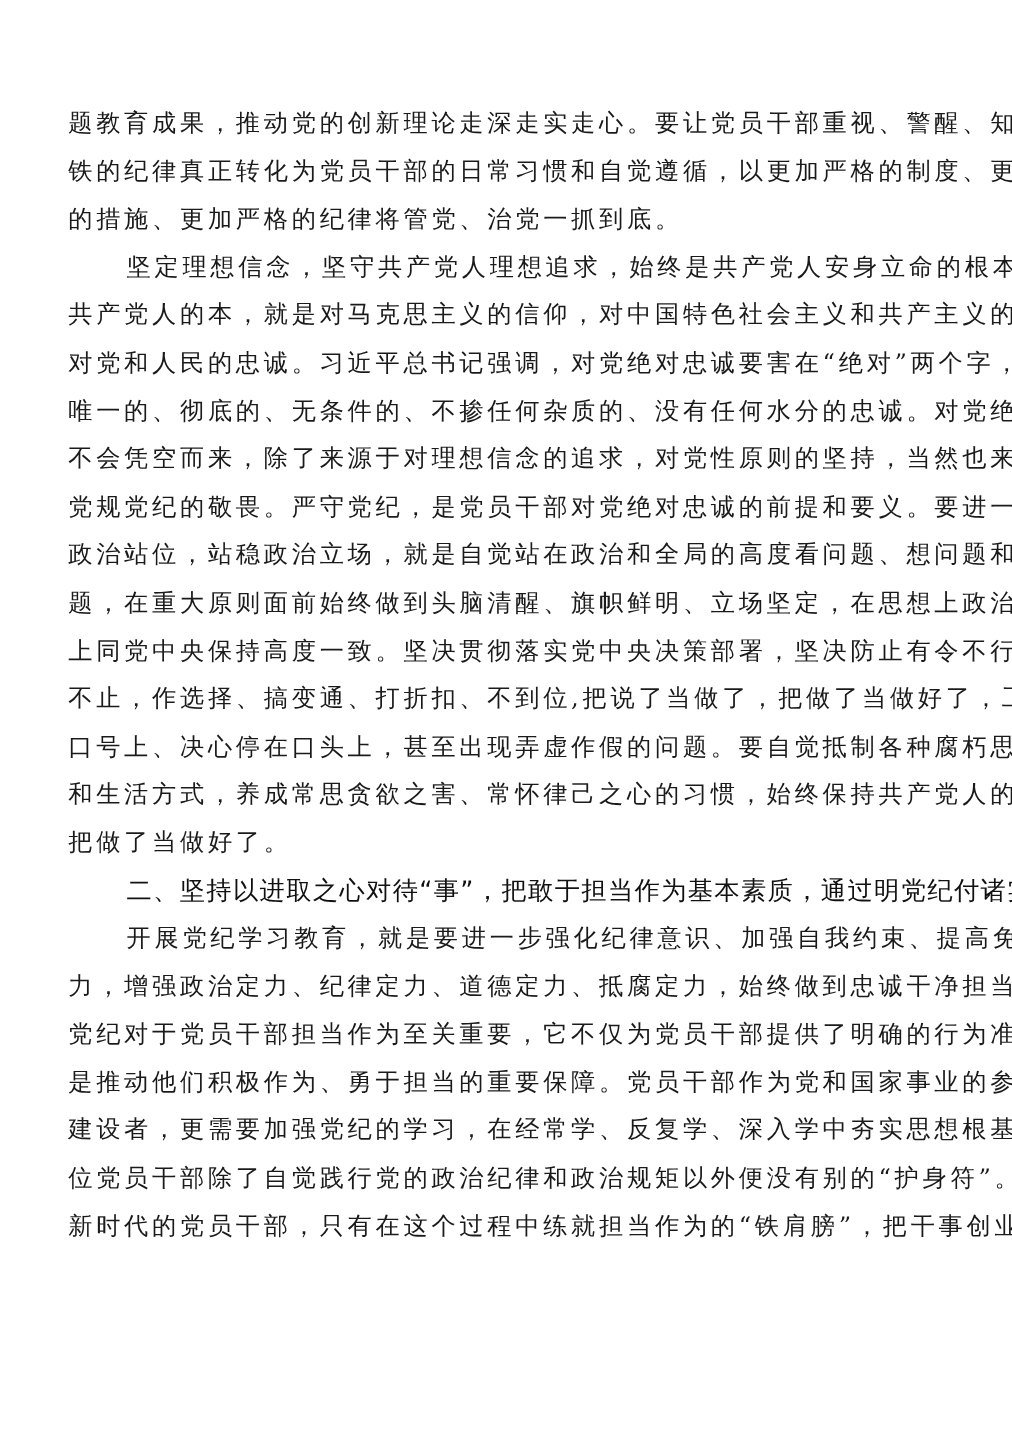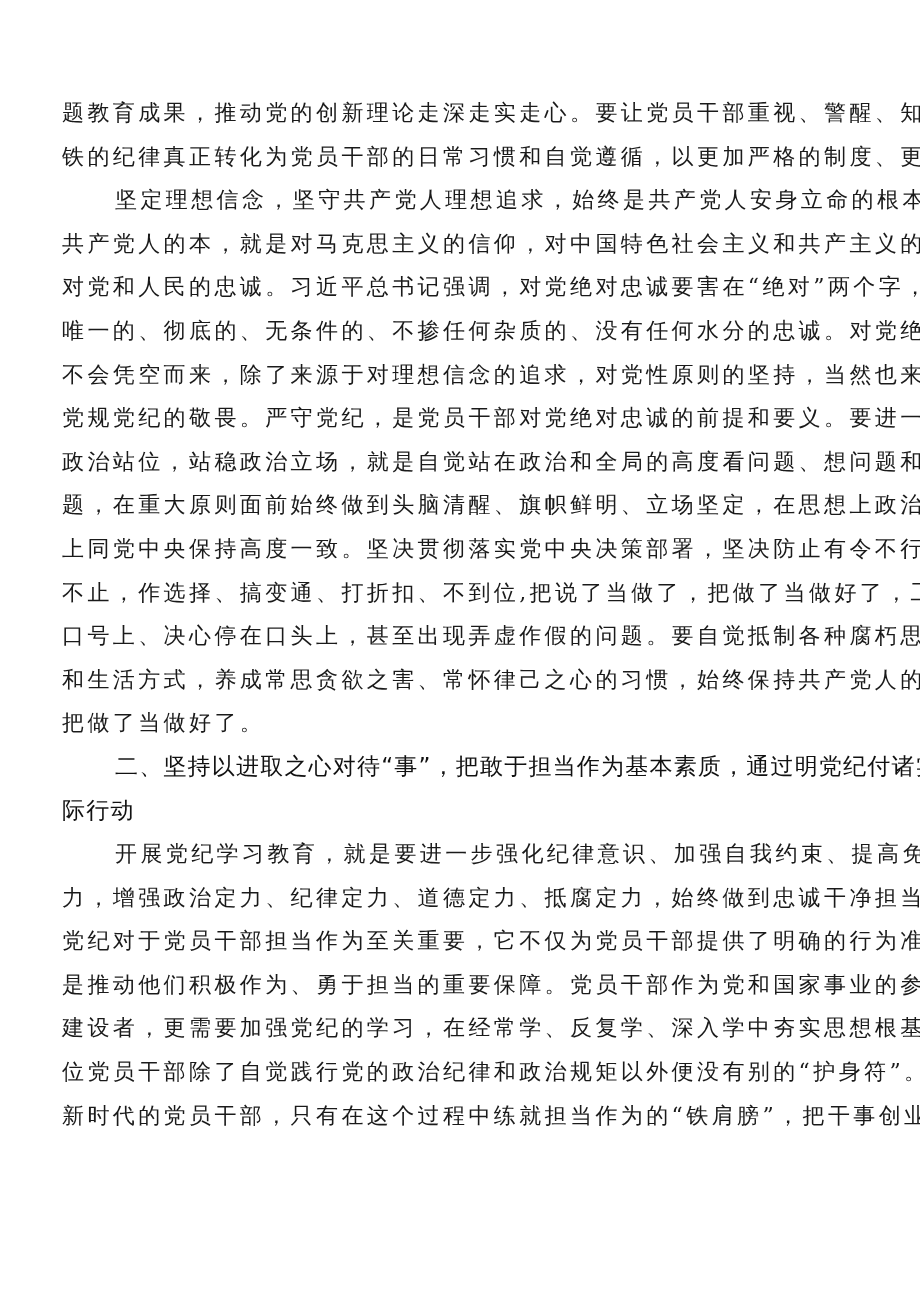--- a/index.html
+++ b/index.html
@@ -50,41 +50,41 @@
   }
 </style>
 </head>
 <body>
 
 <div class="page">
 
   <div class="para">
     <span class="line">题教育成果，推动党的创新理论走深走实走心。要让党员干部重视、警醒、知止，使</span>
     <span class="line">铁的纪律真正转化为党员干部的日常习惯和自觉遵循，以更加严格的制度、更加严格</span>
+    <span class="line last">的措施、更加严格的纪律将管党、治党一抓到底。</span>
   </div>
 
   <div class="para">
     <span class="line indent">坚定理想信念，坚守共产党人理想追求，始终是共产党人安身立命的根本。我们</span>
     <span class="line">共产党人的本，就是对马克思主义的信仰，对中国特色社会主义和共产主义的信念，</span>
     <span class="line">对党和人民的忠诚。习近平总书记强调，对党绝对忠诚要害在“绝对”两个字，就是</span>
     <span class="line">唯一的、彻底的、无条件的、不掺任何杂质的、没有任何水分的忠诚。对党绝对忠诚</span>
     <span class="line">不会凭空而来，除了来源于对理想信念的追求，对党性原则的坚持，当然也来源于对</span>
     <span class="line">党规党纪的敬畏。严守党纪，是党员干部对党绝对忠诚的前提和要义。要进一步提高</span>
     <span class="line">政治站位，站稳政治立场，就是自觉站在政治和全局的高度看问题、想问题和处理问</span>
     <span class="line">题，在重大原则面前始终做到头脑清醒、旗帜鲜明、立场坚定，在思想上政治上行动</span>
     <span class="line">上同党中央保持高度一致。坚决贯彻落实党中央决策部署，坚决防止有令不行、有禁</span>
     <span class="line">不止，作选择、搞变通、打折扣、不到位,把说了当做了，把做了当做好了，工作落在</span>
     <span class="line">口号上、决心停在口头上，甚至出现弄虚作假的问题。要自觉抵制各种腐朽思想文化</span>
     <span class="line">和生活方式，养成常思贪欲之害、常怀律己之心的习惯，始终保持共产党人的高尚品</span>
     <span class="line last">把做了当做好了。</span>
   </div>
 
   <div class="heading">
     <span class="line indent">二、坚持以进取之心对待“事”，把敢于担当作为基本素质，通过明党纪付诸实</span>
-    <span class="line last">际行动</span>
   </div>
 
   <div class="para">
     <span class="line indent">开展党纪学习教育，就是要进一步强化纪律意识、加强自我约束、提高免疫能</span>
     <span class="line">力，增强政治定力、纪律定力、道德定力、抵腐定力，始终做到忠诚干净担当。党规</span>
     <span class="line">党纪对于党员干部担当作为至关重要，它不仅为党员干部提供了明确的行为准则，更</span>
     <span class="line">是推动他们积极作为、勇于担当的重要保障。党员干部作为党和国家事业的参与者、</span>
     <span class="line">建设者，更需要加强党纪的学习，在经常学、反复学、深入学中夯实思想根基。每一</span>
     <span class="line">位党员干部除了自觉践行党的政治纪律和政治规矩以外便没有别的“护身符”。作为</span>
     <span class="line">新时代的党员干部，只有在这个过程中练就担当作为的“铁肩膀”，把干事创业放在</span>

